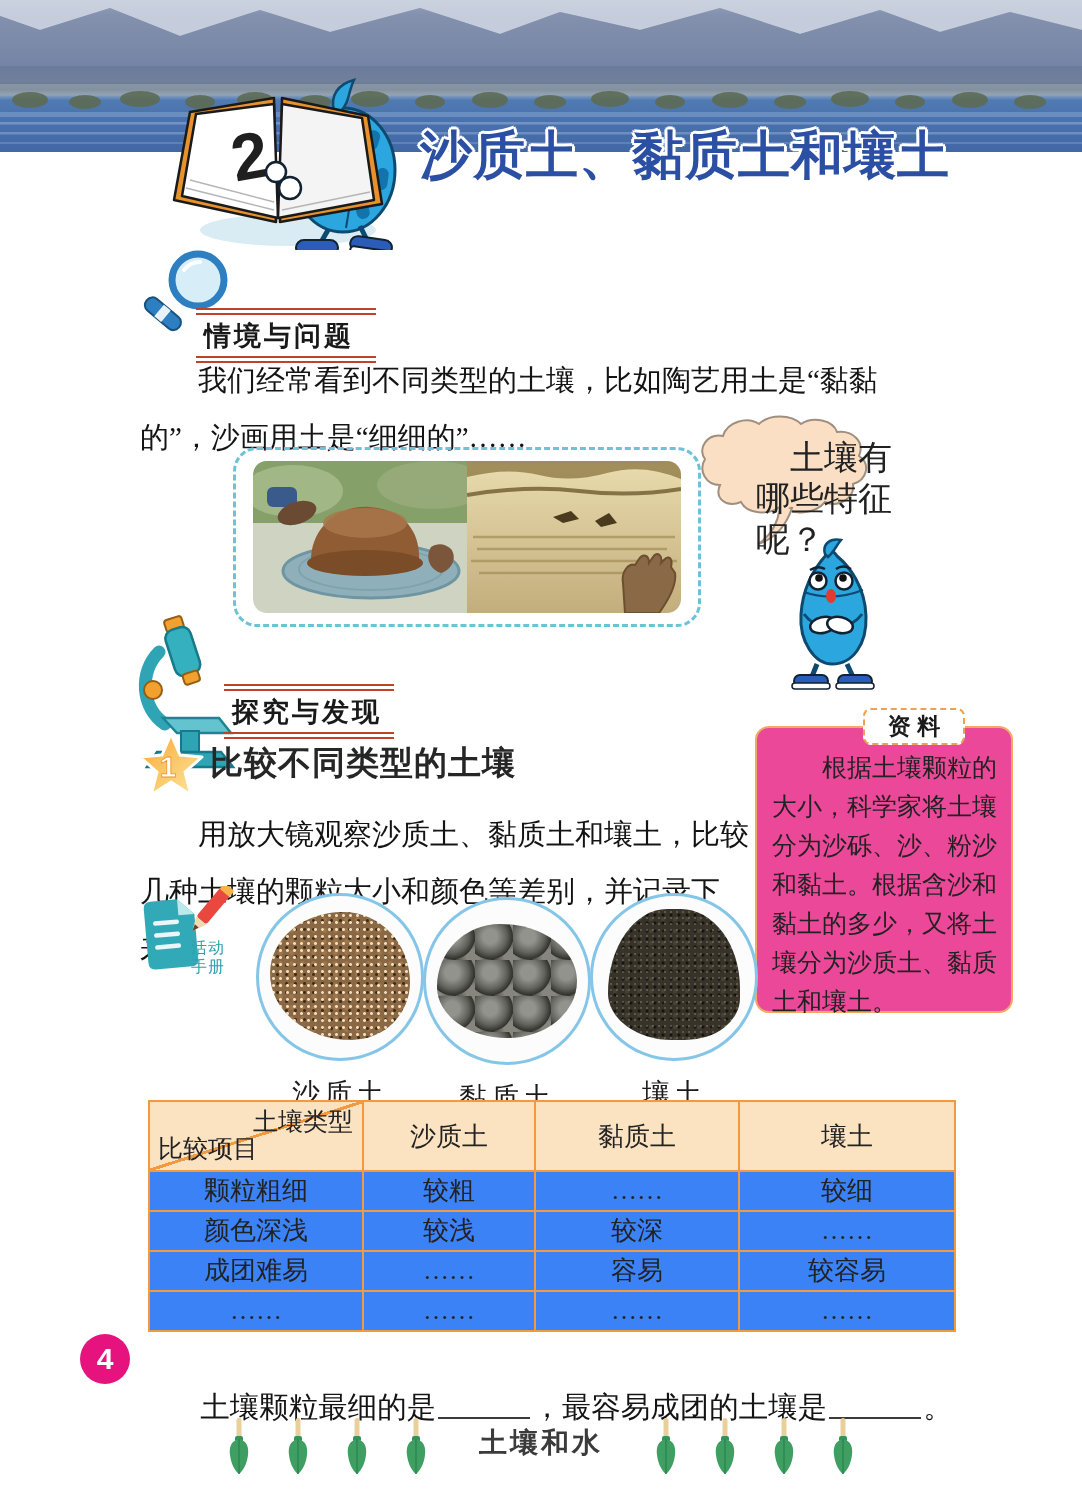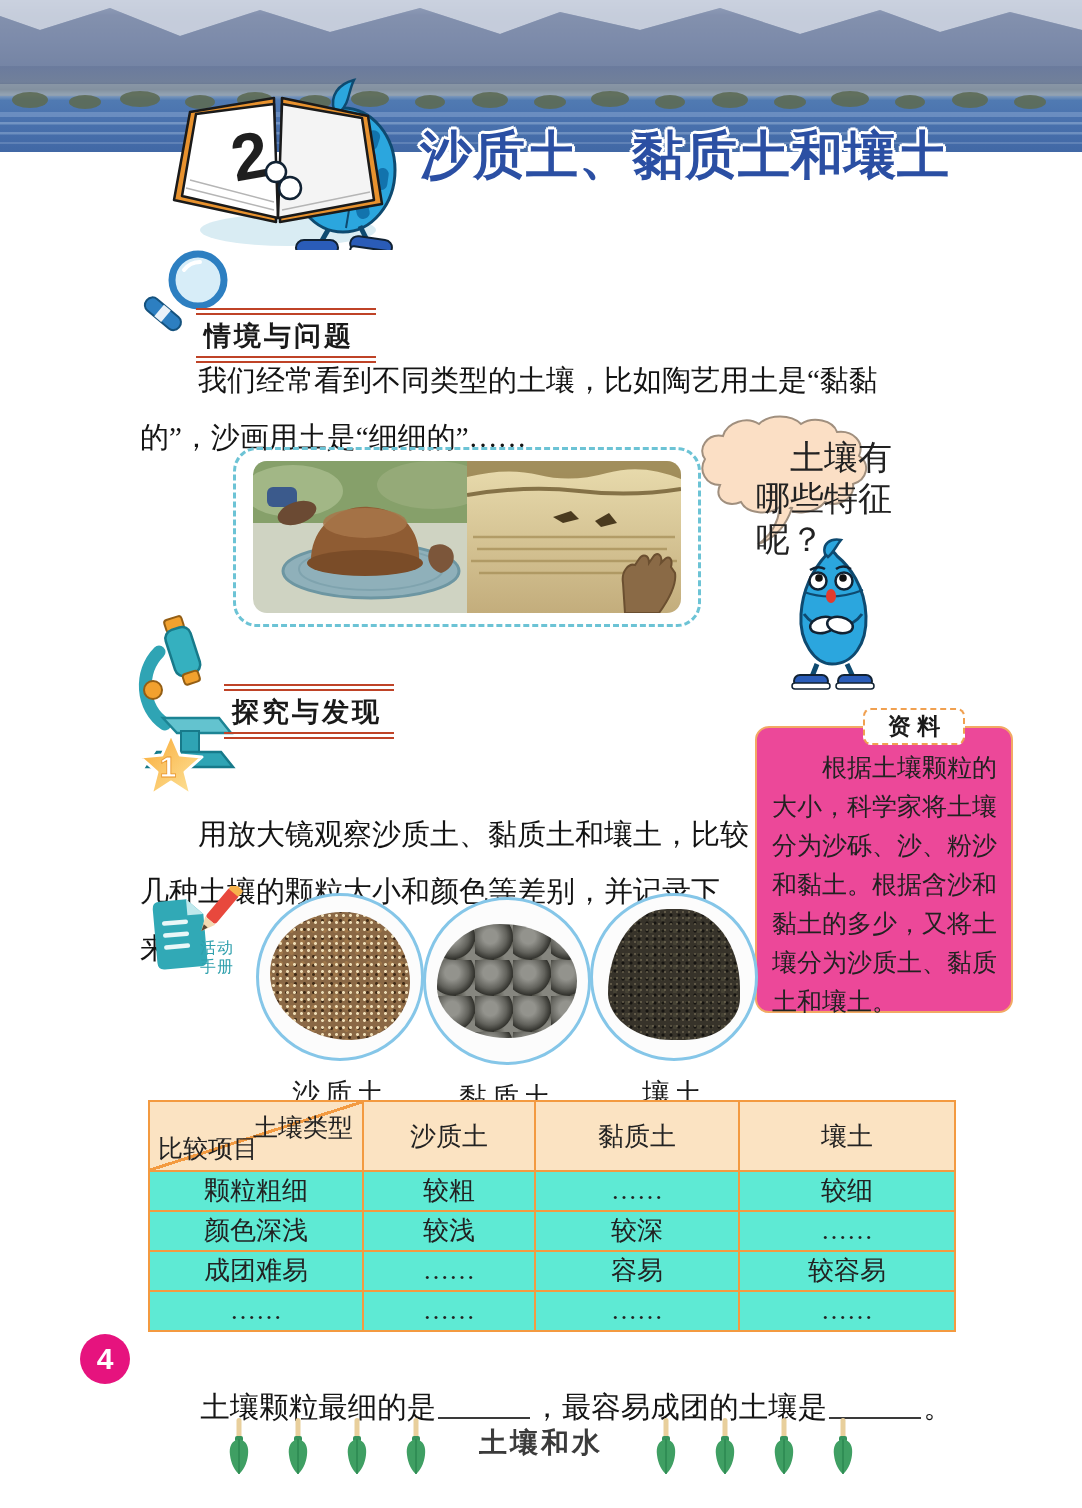--- a/index.html
+++ b/index.html
@@ -75,29 +75,29 @@
   .soil-loam { inset:8% 9% 11% 9%; border-radius:50% 50% 46% 54%/72% 68% 36% 40%;
     background:
       radial-gradient(circle, rgba(122,114,90,.6) 0 1px, transparent 1.5px) 0 0/6px 6px,
       radial-gradient(circle, rgba(0,0,0,.6) 0 1.3px, transparent 1.8px) 3px 2px/8px 8px,
       radial-gradient(circle, rgba(72,68,54,.85) 0 2px, transparent 2.5px) 1px 4px/12px 12px,
       #37332a; }
   .soil-label { margin-top:14px; font-size:28px; color:#1b1b1b; letter-spacing:4px; }
   
   .soil-table { position:absolute; left:148px; top:1100px; width:806px;
     border-collapse:collapse; table-layout:fixed; font-size:26px; color:#222; }
-  .soil-table td { border:2.5px solid #f39a40; text-align:center; background:#5eead4; }
+  .soil-table td { border:2.5px solid #f39a40; text-align:center; background:#3b82f6; }
   .soil-table .hd { background:#fbe3c2; height:70px; }
   .soil-table .bd { height:40px; line-height:38px; }
   .corner-cell { position:relative;
     background-image:linear-gradient(to bottom right,
       rgba(0,0,0,0) calc(50% - 1.5px), #f39a40 calc(50% - 1.5px),
       #f39a40 calc(50% + 1.5px), rgba(0,0,0,0) calc(50% + 1.5px)) !important;
     background-color:#fbe3c2 !important; }
-  .corner-tr { position:absolute; top:9px; right:9px; font-size:25px; }
+  .corner-tr { position:absolute; top:3px; right:9px; font-size:25px; }
   .corner-bl { position:absolute; bottom:5px; left:8px; font-size:25px; }
   
   .fill-line { position:absolute; left:150px; top:1338px; width:840px;
     font-size:29.5px; line-height:46px; color:#141414; text-indent:1.7em;margin-top:46px; }
   .blank { display:inline-block; width:92px; height:30px;
     border-bottom:2.5px solid #3a3a3a; margin:0 2px -2px; }
   
   .page-badge { position:absolute; left:80px; top:1334px; width:50px; height:50px;
     border-radius:50%; background:#e6137e; color:#fff;
     font-family:"Liberation Sans", sans-serif; font-weight:bold; font-size:30px;
@@ -317,29 +317,30 @@
   <svg class="abs" style="left:138px; top:731px;" width="66" height="68" viewBox="0 0 66 68">
     <defs>
       <linearGradient id="stargrad" x1="0" y1="0" x2="1" y2="1">
         <stop offset="0" stop-color="#f9a832"></stop>
           <stop offset="1" stop-color="#fde6a0"></stop>
       </linearGradient>
     </defs>
     <polygon points="33,3 42,24 64,26 47,41 53,64 33,51 13,64 19,41 2,26 24,24" fill="url(#stargrad)" stroke="#ffffff" stroke-width="3" stroke-linejoin="round"></polygon>
     <text x="30" y="46" text-anchor="middle" font-family="Liberation Sans, sans-serif" font-weight="bold" font-size="30" fill="#ffffff" stroke="#e8952a" stroke-width="0.8">1</text>
   </svg>
+  <div class="activity-title">比较不同类型的土壤</div>
 
   <div class="para" style="left:140px; top:806px; width:610px;">用放大镜观察沙质土、黏质土和壤土，比较几种土壤的颗粒大小和颜色等差别，并记录下来。</div>
 
   <div class="ref-box">
     <div class="ref-tag">资 料</div>
     <div class="ref-text">根据土壤颗粒的大小，科学家将土壤分为沙砾、沙、粉沙和黏土。根据含沙和黏土的多少，又将土壤分为沙质土、黏质土和壤土。</div>
   </div>
 
-  <div class="abs" style="left:143px; top:886px; width:100px; height:108px;">
+  <div class="abs" style="left:134px; top:886px; width:100px; height:108px;">
     <svg width="100" height="108" viewBox="0 0 100 108">
       <g transform="rotate(-5 37 48)">
         <path d="M12,21 Q12,14 19,14 L46,14 L62,30 L62,75 Q62,82 55,82 L19,82 Q12,82 12,75 Z" fill="#31a9b6"></path>
         <polygon points="46,14 62,30 46,30" fill="#bfe8ec"></polygon>
         <rect x="20" y="34" width="26" height="4.5" rx="2" fill="#e9f7f8"></rect>
         <rect x="20" y="46" width="26" height="4.5" rx="2" fill="#e9f7f8"></rect>
         <rect x="20" y="58" width="26" height="4.5" rx="2" fill="#e9f7f8"></rect>
       </g>
       <g transform="rotate(40 72 28)">
         <rect x="66" y="-2" width="13" height="38" rx="3" fill="#e8483d"></rect>

